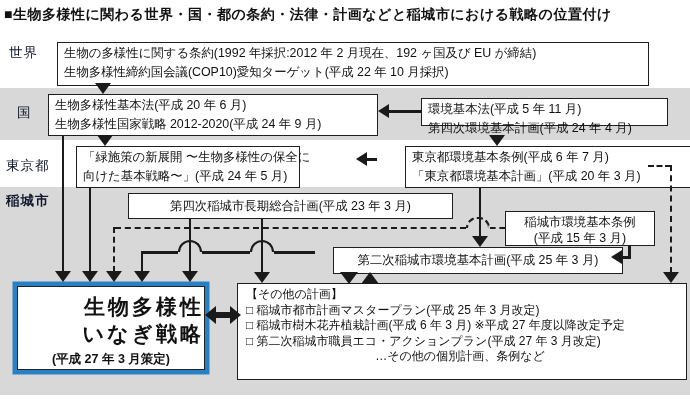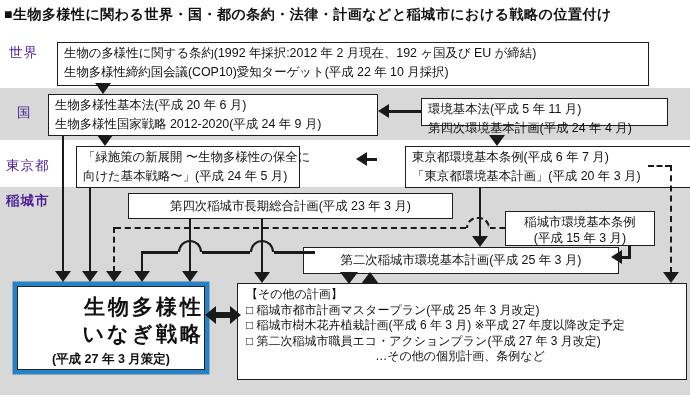--- a/index.html
+++ b/index.html
@@ -6,38 +6,38 @@
   html,body { background:#fff; }
   body { font-family:"Liberation Sans","DejaVu Sans",sans-serif; color:#111; }
   #stage { position:relative; width:690px; height:403px; background:#fff; overflow:hidden; }
 
   .band { position:absolute; left:0; width:690px; background:var(--band,#d8d8d8); }
   #band-nation { top:88px; height:52px; }
   #band-inagi  { top:187px; height:208px; }
 
   #title { position:absolute; left:4px; top:6px; font-size:14px; font-weight:bold; letter-spacing:.5px;text-align:center; }
 
-  .rowlabel { position:absolute; font-size:13.5px; color:#4c1d95; letter-spacing:1px; }
+  .rowlabel { position:absolute; font-size:13.5px; color:#0f172a; letter-spacing:1px; }
   #lbl-world { left:9px;  top:44px; }
   #lbl-nation{ left:17px; top:104px; }
   #lbl-tokyo { left:6px;  top:157px; }
   #lbl-inagi { left:6px;  top:192px;font-weight:bold; }
 
   .box { position:absolute; background:#fff; border:1.5px solid #1f1f1f;
          font-size:12.4px; line-height:1.5; padding:1px 6px; white-space:nowrap; }
   .box.center { text-align:center; }
 
   #box-world      { left:57px;  top:42px;  width:592px; height:44px; }
   #box-nation-l   { left:48px;  top:94px;  width:330px; height:42px; }
   #box-nation-r   { left:421px; top:98px;  width:247px; height:28px; }
   #box-tokyo-l    { left:76px;  top:146px; width:224px; height:42px; }
   #box-tokyo-r    { left:377px; top:146px; width:291px; height:42px;margin-left:28px; }
   #box-longterm   { left:128px; top:193px; width:325px; height:26px; line-height:22px; }
   #box-ordinance  { left:505px; top:211px; width:150px; height:35px; line-height:1.3; padding-top:2px; }
-  #box-envplan    { left:303px; top:247px; width:316px; height:27px; line-height:23px; }
+  #box-envplan    { left:333px; top:247px; width:290px; height:27px; line-height:23px; }
 
   #box-strategy { position:absolute; left:17px; top:286px; width:188px; height:84px;
                   background:#fff; border:1.2px solid #222;
                   box-shadow:0 0 0 4.5px var(--strategy_border,#2980c3);
                   text-align:center; padding-top:6px; }
   #box-strategy .big { font-size:21px; font-weight:bold; letter-spacing:3px; line-height:1.3;text-align:right; }
   #box-strategy .small { font-size:12.5px; font-weight:bold; margin-top:3px; }
 
   #box-other { left:237px; top:283px; width:450px; height:97px;
                font-size:12px; line-height:15.6px; padding:3px 8px; }

